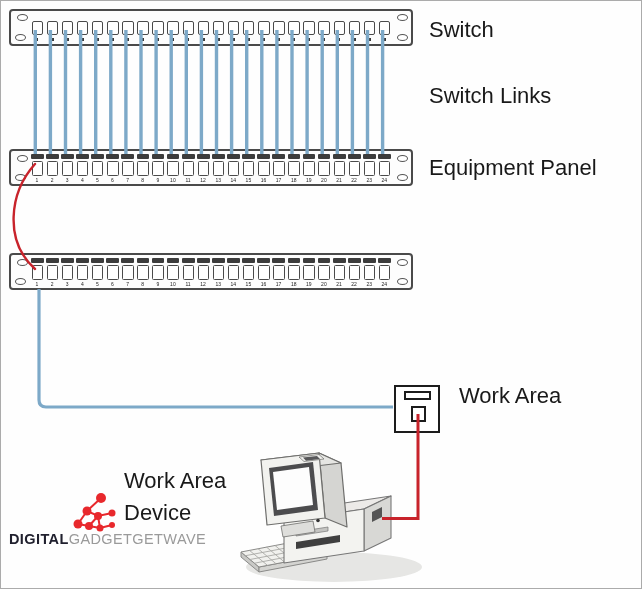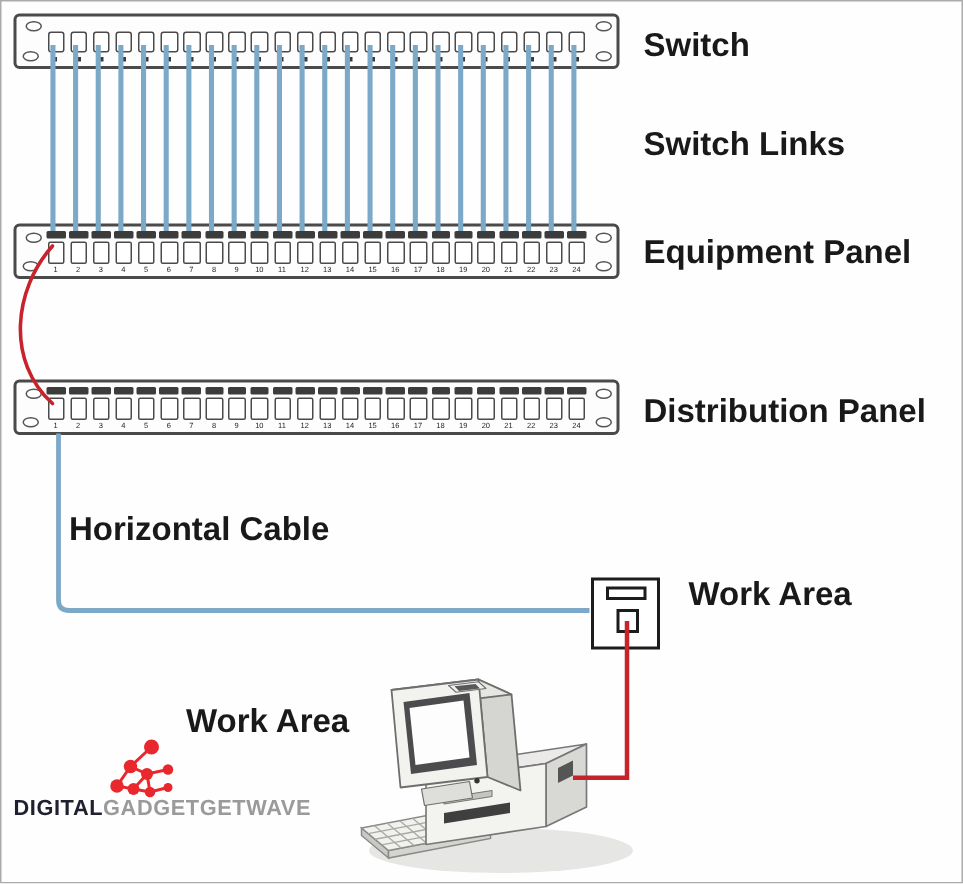--- a/index.html
+++ b/index.html
@@ -46,29 +46,29 @@
     position:absolute; left:8px; top:4px; width:27px; height:9px;
     border:2px solid #1c1c1c; box-sizing:border-box;
   }
   #outlet .jack{
     position:absolute; left:15px; top:18.5px; width:15px; height:16px;
     border:2px solid #1c1c1c; box-sizing:border-box;
   }
   
   .lbl{
     position:absolute; font-size:22px; line-height:32px; color:#191919;
-    white-space:nowrap; z-index:6;font-weight:bold;
+    white-space:nowrap; z-index:6;
   }
   
   #logo-text{
     position:absolute; left:8px; top:529px; font-size:14.5px; line-height:18px;
     letter-spacing:.4px; white-space:nowrap; z-index:6;
   }
   #logo-text .b{ font-weight:bold; color:#20202e; }
-  #logo-text .g{ font-weight:bold; color:#9a9a9a; }
+  #logo-text .g{ font-weight:normal; color:#9a9a9a; }
   #pc-svg{ position:absolute; left:228px; top:445px; z-index:3; }
   #logo-icon{ position:absolute; left:65px; top:488px; z-index:6; }
 </style>
 </head>
 <body>
 
 <div id="canvas" style="--red: #c8232b; --blue: #7da9c8; --panel-border: #4a4a4a; --strip: #3c3c3c; --logo-red: #e8282c;">
 
   <div class="panel" id="switch-panel" style="top:8px">
     <div class="screw" style="left:6px;top:3px"></div>
@@ -352,28 +352,27 @@
       <polygon points="44,26 80,21 84,59 48,64" fill="#fdfdfd" stroke="none"></polygon>
       <polygon points="70,11 90,8.5 95,13 75,15.5" fill="#f0f0ee" stroke-width=".7"></polygon>
       <polygon points="74,11.5 88,10 91,13 77,14.7" fill="#58585a" stroke="none"></polygon>
       <circle cx="89" cy="74.5" r="1.8" fill="#333" stroke="none"></circle>
     </g>
   </svg>
 
   <div class="lbl" style="left:428px;top:13px">Switch</div>
   <div class="lbl" style="left:428px;top:79px">Switch Links</div>
   <div class="lbl" style="left:428px;top:151px">Equipment Panel</div>
-  <div class="lbl" style="left:428px;top:257px">Distribution Panel</div>
   <div class="lbl" style="left:458px;top:379px">
     <div>Work Area</div>
   </div>
 
-  <div class="lbl" style="left:45px;top:336px">Horizontal Cable</div>
   <div class="lbl" style="left:123px;top:464px">
     <div>Work Area</div>
+    <div>Device</div>
   </div>
 
   <svg id="logo-icon" width="55" height="45" viewBox="0 0 55 45">
     <g stroke-width="2" fill="none" style="stroke:var(--logo-red,#e8282c)">
       <path d="M35 9 L21 22 L32 27 L46 24 M21 22 L12 35 L23 37 L34 39 L46 36 M32 27 L23 37 M32 27 L34 39"></path>
     </g>
     <g style="fill:var(--logo-red,#e8282c)">
       <circle cx="35" cy="9" r="5"></circle>
       <circle cx="21" cy="22" r="4.5"></circle>
       <circle cx="32" cy="27" r="4"></circle>

